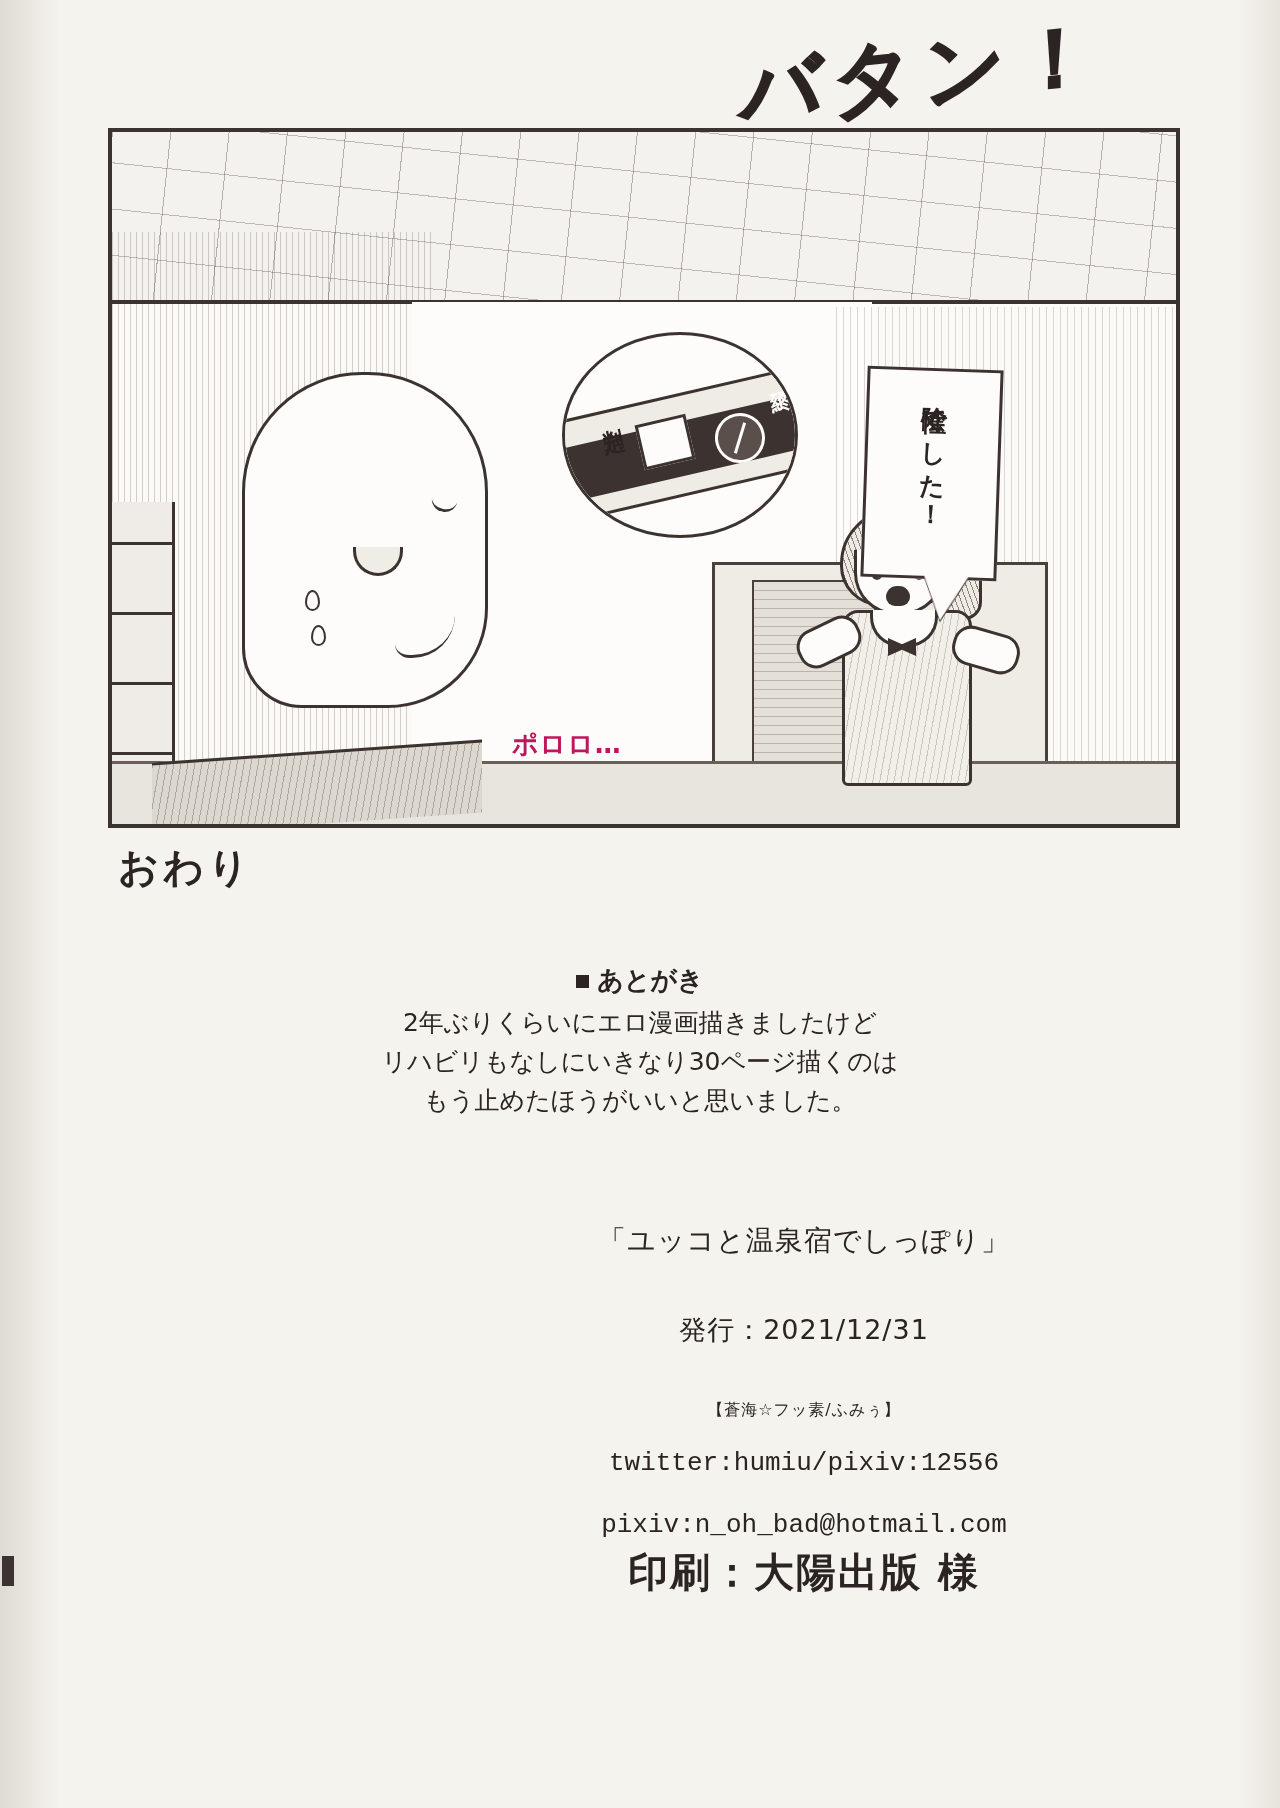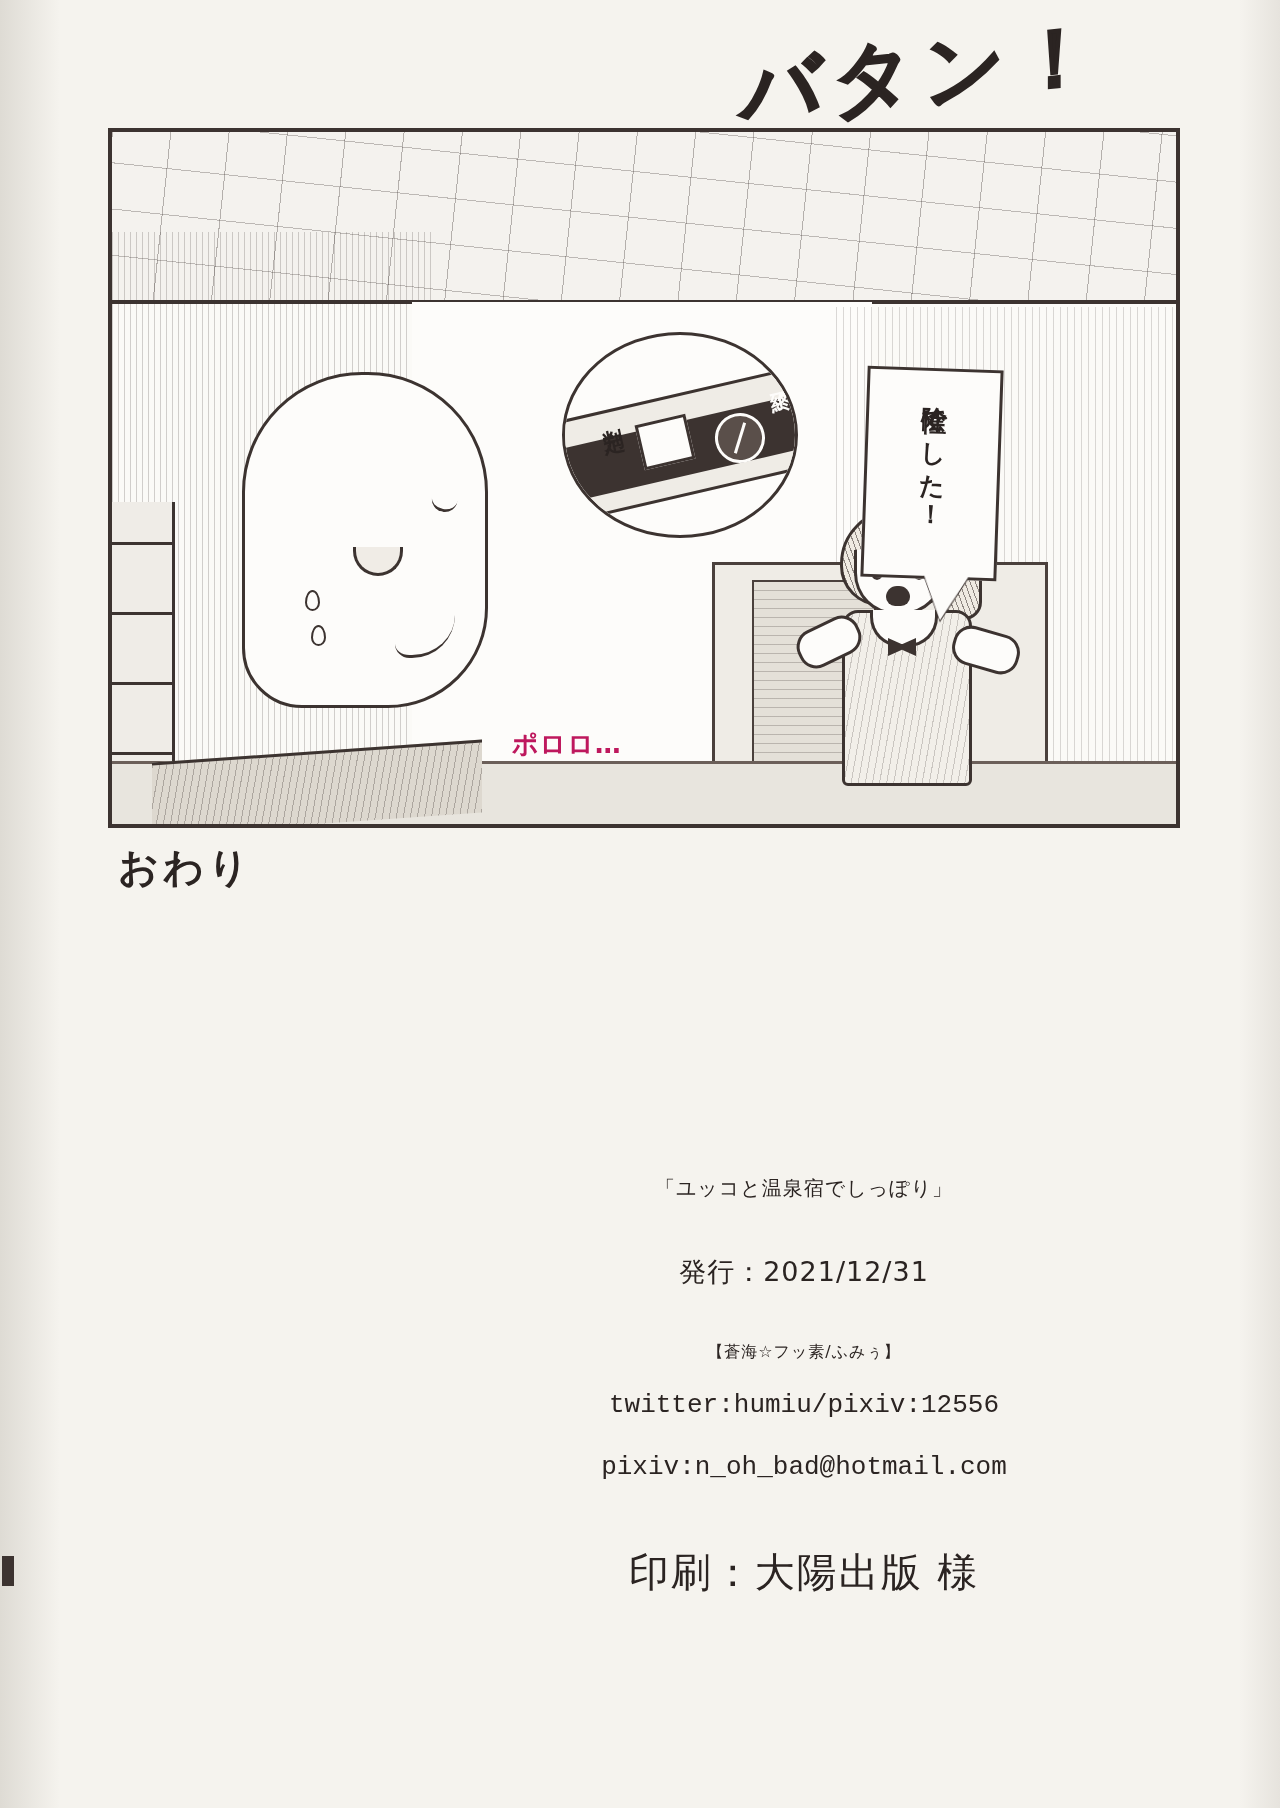--- a/index.html
+++ b/index.html
@@ -395,23 +395,24 @@
     color: #2b2422;
   }
   .colophon .head {
     font-weight: bold;
     font-size: 27px;
     text-align: right;
     padding-right: 120px;
     margin-bottom: 46px;
   }
   .colophon .title {
-    font-size: 20px;
+    font-size: 28px;
     margin-bottom: 52px;
     letter-spacing: 1px;
+    margin-top: 47px;
   }
   .colophon .date {
     font-size: 27px;
     margin-bottom: 52px;
     letter-spacing: 1px;
   }
   .colophon .circle {
     font-size: 16px;
     margin-bottom: 10px;
     letter-spacing: 1px;
@@ -421,21 +422,21 @@
     line-height: 1.45;
     font-family: Liberation Mono, monospace;
     margin-top: 24px;
   }
   .printer {
     position: absolute;
     right: 96px; top: 1545px;
     width: 760px;
     text-align: center;
     font-size: 40px;
-    font-weight: normal;
+    font-weight: bold;
     letter-spacing: 2px;
     color: #2b2422;
   }
   .edge-mark {
     position: absolute;
     left: 2px; top: 1556px;
     width: 12px; height: 30px;
     background: #3c3330;
   }
 </style>
@@ -501,20 +502,28 @@
       <div class="tail"></div>
     </div>
 
     <div class="plus-sfx">ポロロ…</div>
   </div>
 
   <div class="sfx">バタン！</div>
 
   <div class="owari">おわり</div>
 
+  <div class="afterword">
+    <div class="head">
+      <span class="sq"></span><span>あとがき</span>
+    </div>
+    <div>2年ぶりくらいにエロ漫画描きましたけど</div>
+    <div>リハビリもなしにいきなり30ページ描くのは</div>
+    <div>もう止めたほうがいいと思いました。</div>
+  </div>
 
   <div class="colophon">
     <div class="title">「ユッコと温泉宿でしっぽり」</div>
     <div class="date">発行：2021/12/31</div>
     <div class="circle">【蒼海☆フッ素/ふみぅ】</div>
     <div class="contact">twitter:humiu/pixiv:12556</div>
     <div class="contact">pixiv:n_oh_bad@hotmail.com</div>
   </div>
 
   <div class="printer">印刷：大陽出版 様</div>

